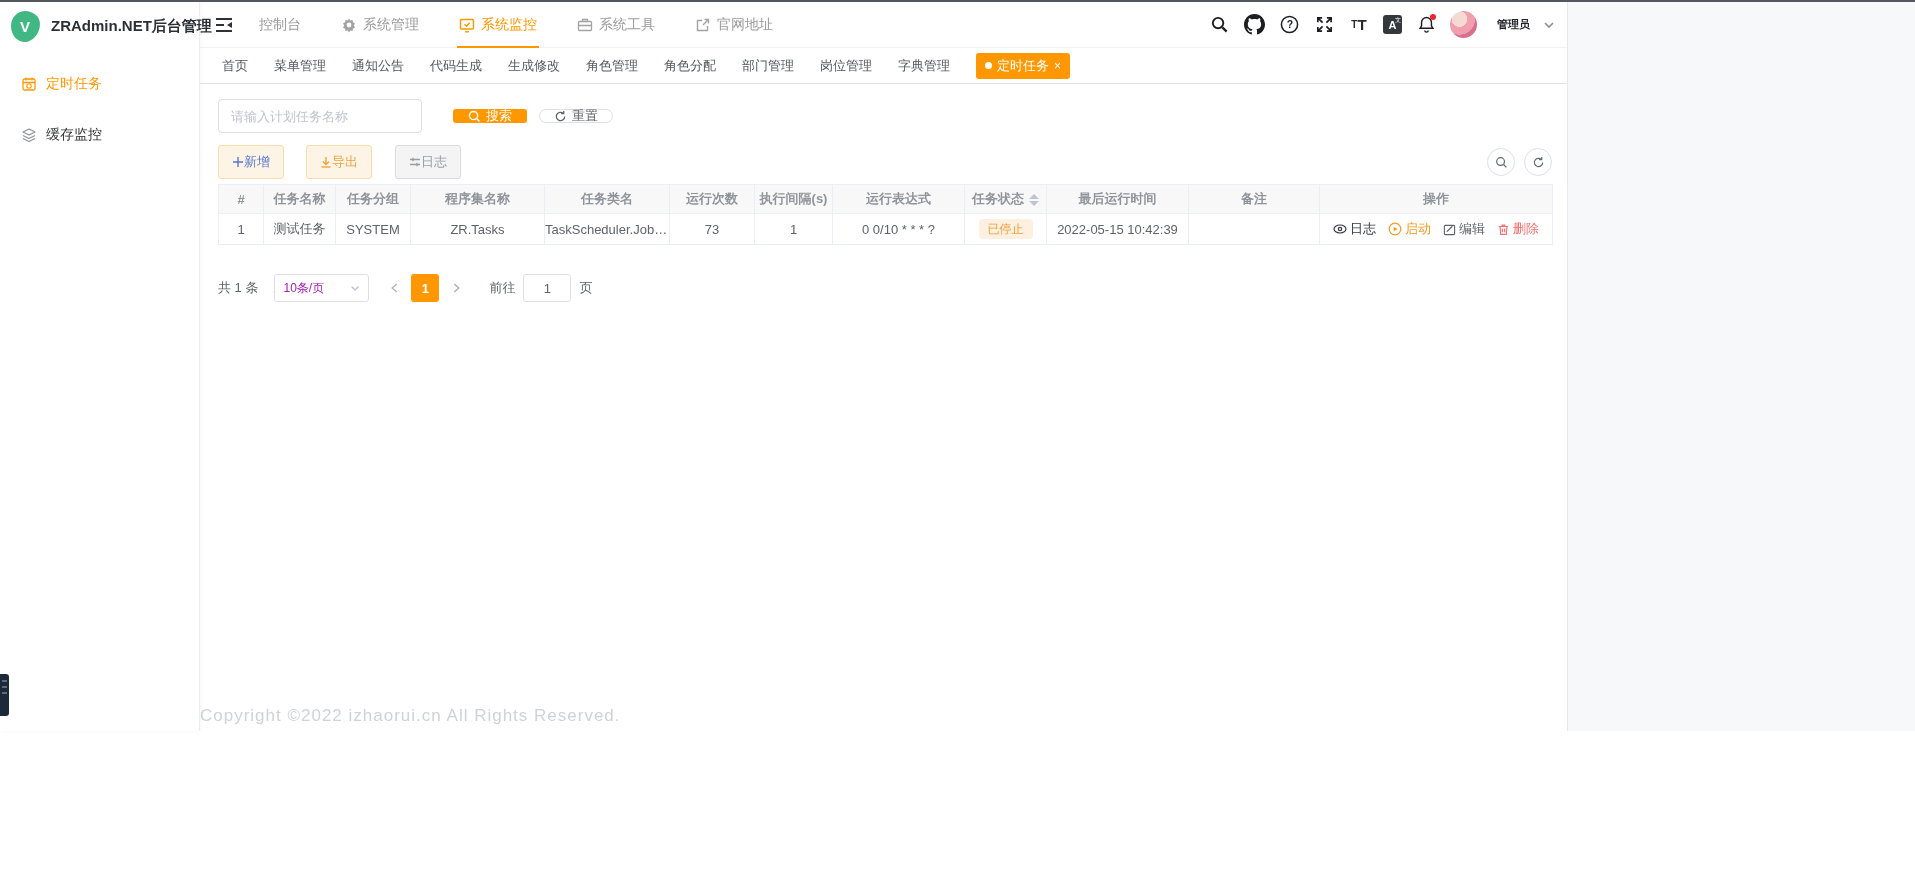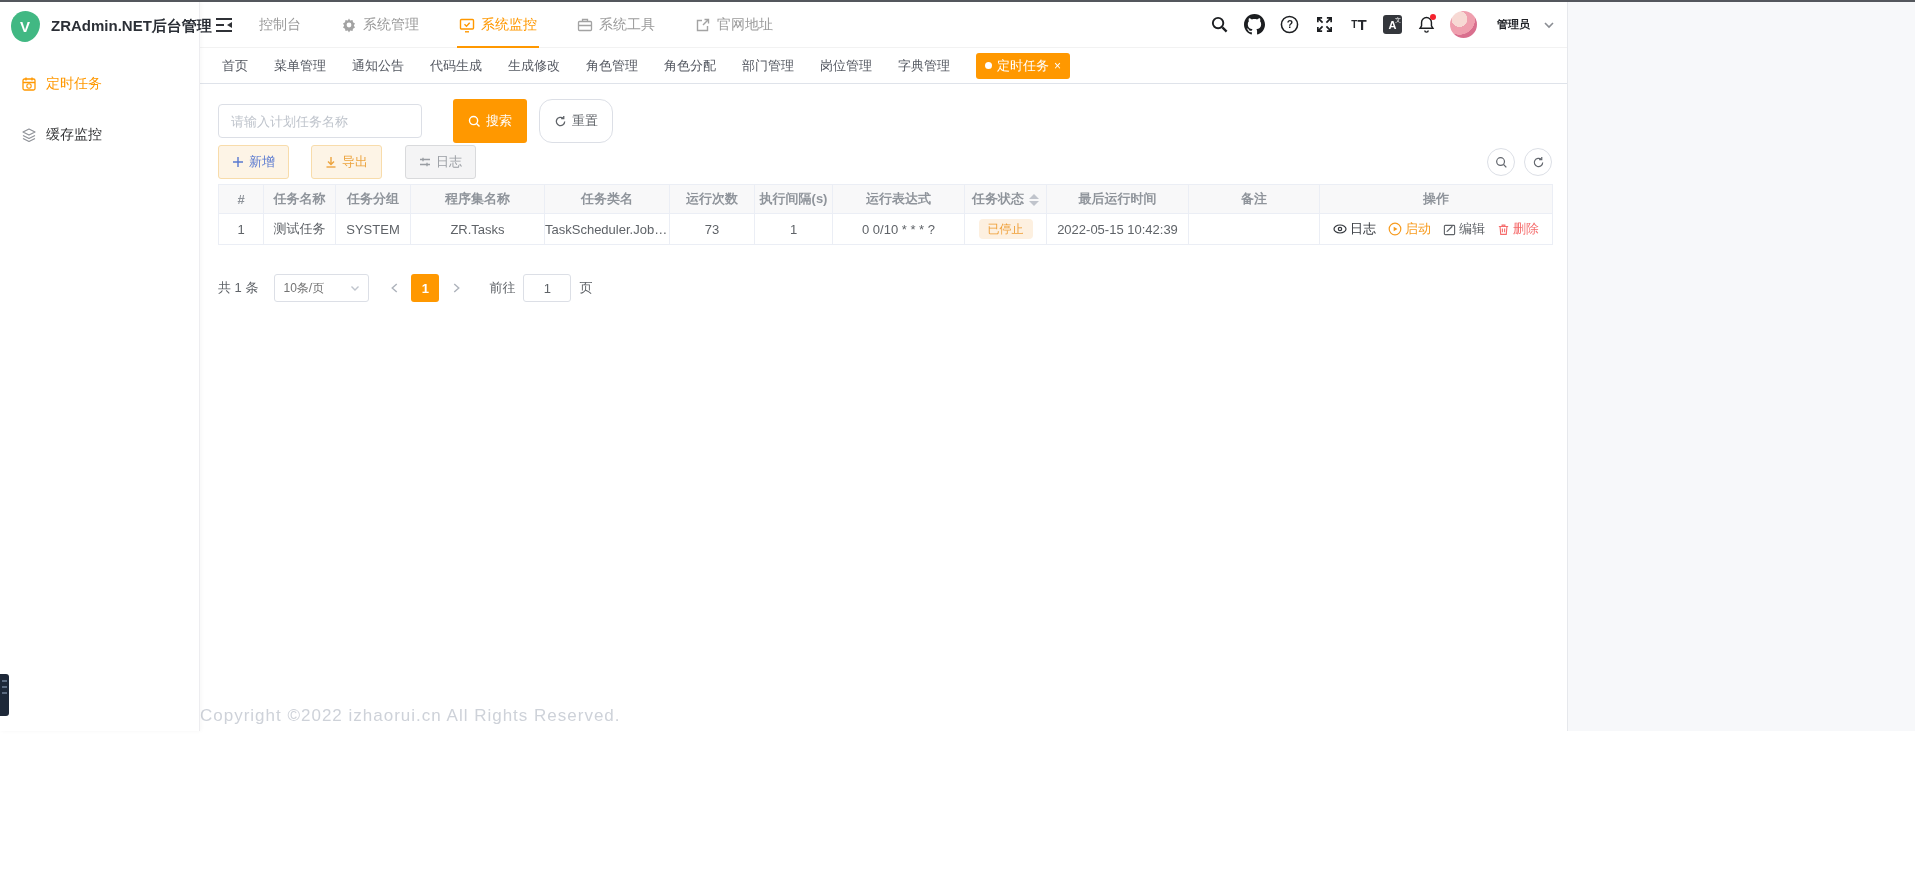--- a/index.html
+++ b/index.html
@@ -61,28 +61,28 @@
   .tag-dot { width:7px; height:7px; border-radius:50%; background:#fff; display:inline-block; }
   .tag-close { font-size:12px; line-height:1; cursor:pointer; }
 
   
   .main { position:absolute; left:200px; top:82px; width:1367px; height:647px; background:#fff; }
   .filters { position:absolute; left:18px; top:15px; display:flex; align-items:center; }
   .q-input { width:204px; height:30px; border:1px solid #dcdfe6; border-radius:4px;
     padding:16px 12px; font-size:13px; color:#606266; outline:none;
     font-family:"Liberation Sans","DejaVu Sans",sans-serif; }
   .q-input::placeholder { color:#bfc4cc; }
-  .btn { height:44px; border-radius:3px; font-size:13px; display:inline-flex; align-items:center;
+  .btn { height:14px; border-radius:3px; font-size:13px; display:inline-flex; align-items:center;
     gap:5px; padding:0 14px; cursor:pointer; border:1px solid transparent; white-space:nowrap; }
   .btn-search { background:#ff9800; color:#fff; margin-left:31px; }
   .btn-reset { background:#fff; border-color:#dcdfe6; color:#5f6368; margin-left:12px;border-radius:13px; }
 
   .toolbar { position:absolute; left:18px; top:61px; width:1334px; display:flex; align-items:center; }
   .tb-btn { height:28px; border-radius:3px; font-size:13px; display:inline-flex; align-items:center;
-    gap:5px; padding:16px 13px; cursor:pointer; border:1px solid transparent; }
+    padding:16px 13px; cursor:pointer; border:1px solid transparent; }
   .tb-add { background:#fdf4e6; border-color:#f8dcab; color:#5878d0; }
   .tb-export { background:#fdf4e6; border-color:#f8dcab; color:#eca43f; margin-left:22px; }
   .tb-log { background:#f4f4f5; border-color:#d9dadc; color:#999da3; margin-left:23px; }
   .tb-right { margin-left:auto; display:flex; gap:9px; }
   .circle-btn { width:28px; height:28px; border:1px solid #dcdfe6; border-radius:50%; background:#fff;
     display:flex; align-items:center; justify-content:center; color:#62666d; cursor:pointer; }
 
   
   .grid { position:absolute; left:18px; top:100px; width:1334px; border-collapse:collapse;
     table-layout:fixed; font-size:13px; border:1px solid #ebeef5; }
@@ -104,21 +104,21 @@
   .op { display:inline-flex; align-items:center; gap:3px; cursor:pointer; font-size:13px; }
   .op-log { color:#33373d; } .op-start { color:#f79b1e; }
   .op-edit { color:#5f6368; } .op-delete { color:#f56c6c; }
 
   
   .pager { position:absolute; left:18px; top:190px; display:flex; align-items:center;
     font-size:13px; color:#5f6368; }
   .pg-total { margin-right:16px; }
   .pg-size { width:95px; height:28px; border:1px solid #dcdfe6; border-radius:3px; display:flex;
     align-items:center; justify-content:space-between; padding:8px 8px; font-size:12px;
-    color:#737373; cursor:pointer; }
+    color:#a21caf; cursor:pointer; }
   .pg-arrow { width:22px; height:28px; display:flex; align-items:center; justify-content:center;
     color:#aeb3bc; cursor:pointer; font-size:15px; }
   .pg-prev { margin-left:14px; } 
   .pg-page { width:28px; height:28px; background:#ff9800; color:#fff; border-radius:3px;
     display:flex; align-items:center; justify-content:center; font-weight:bold; font-size:13px;
     margin:0 6px; cursor:pointer; }
   .pg-goto { margin-left:22px; }
   .pg-input { width:48px; height:28px; border:1px solid #dcdfe6; border-radius:3px; text-align:center;
     font-size:13px; color:#5f6368; margin:0 8px; outline:none;
     font-family:"Liberation Sans","DejaVu Sans",sans-serif; }

